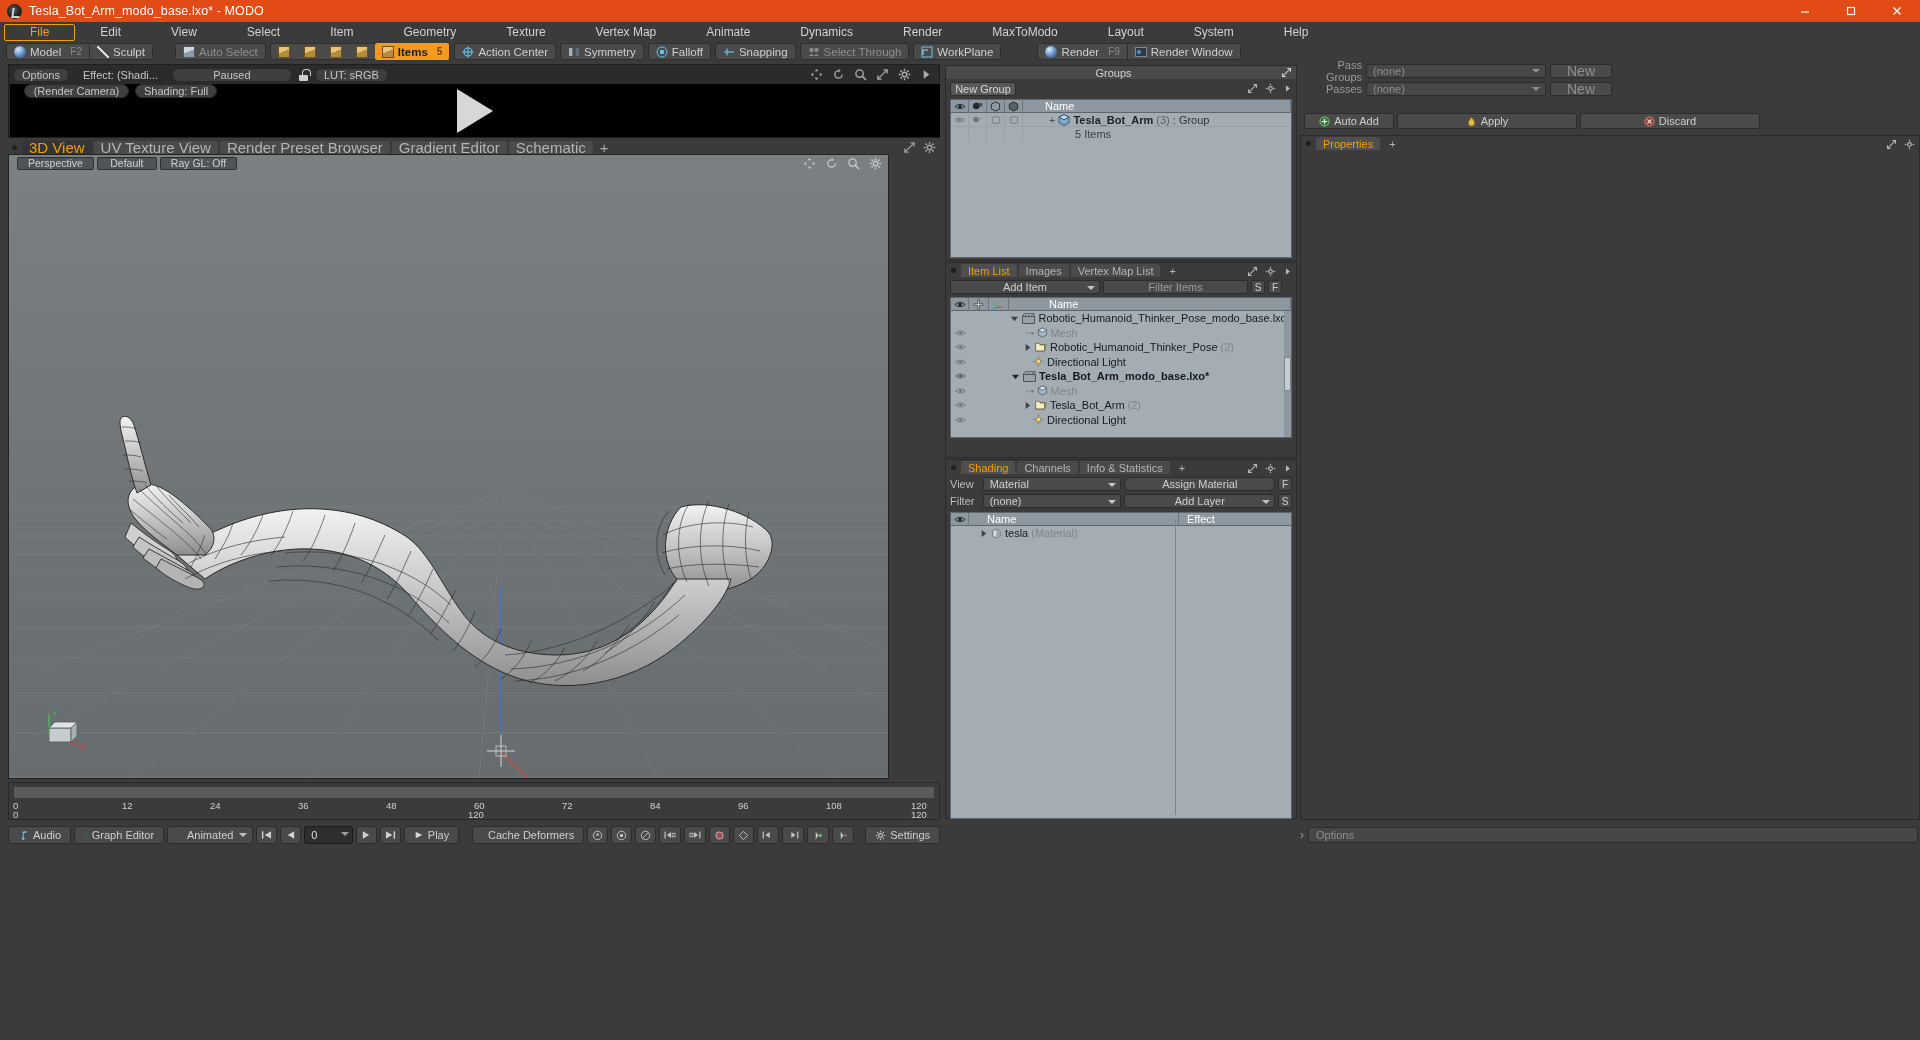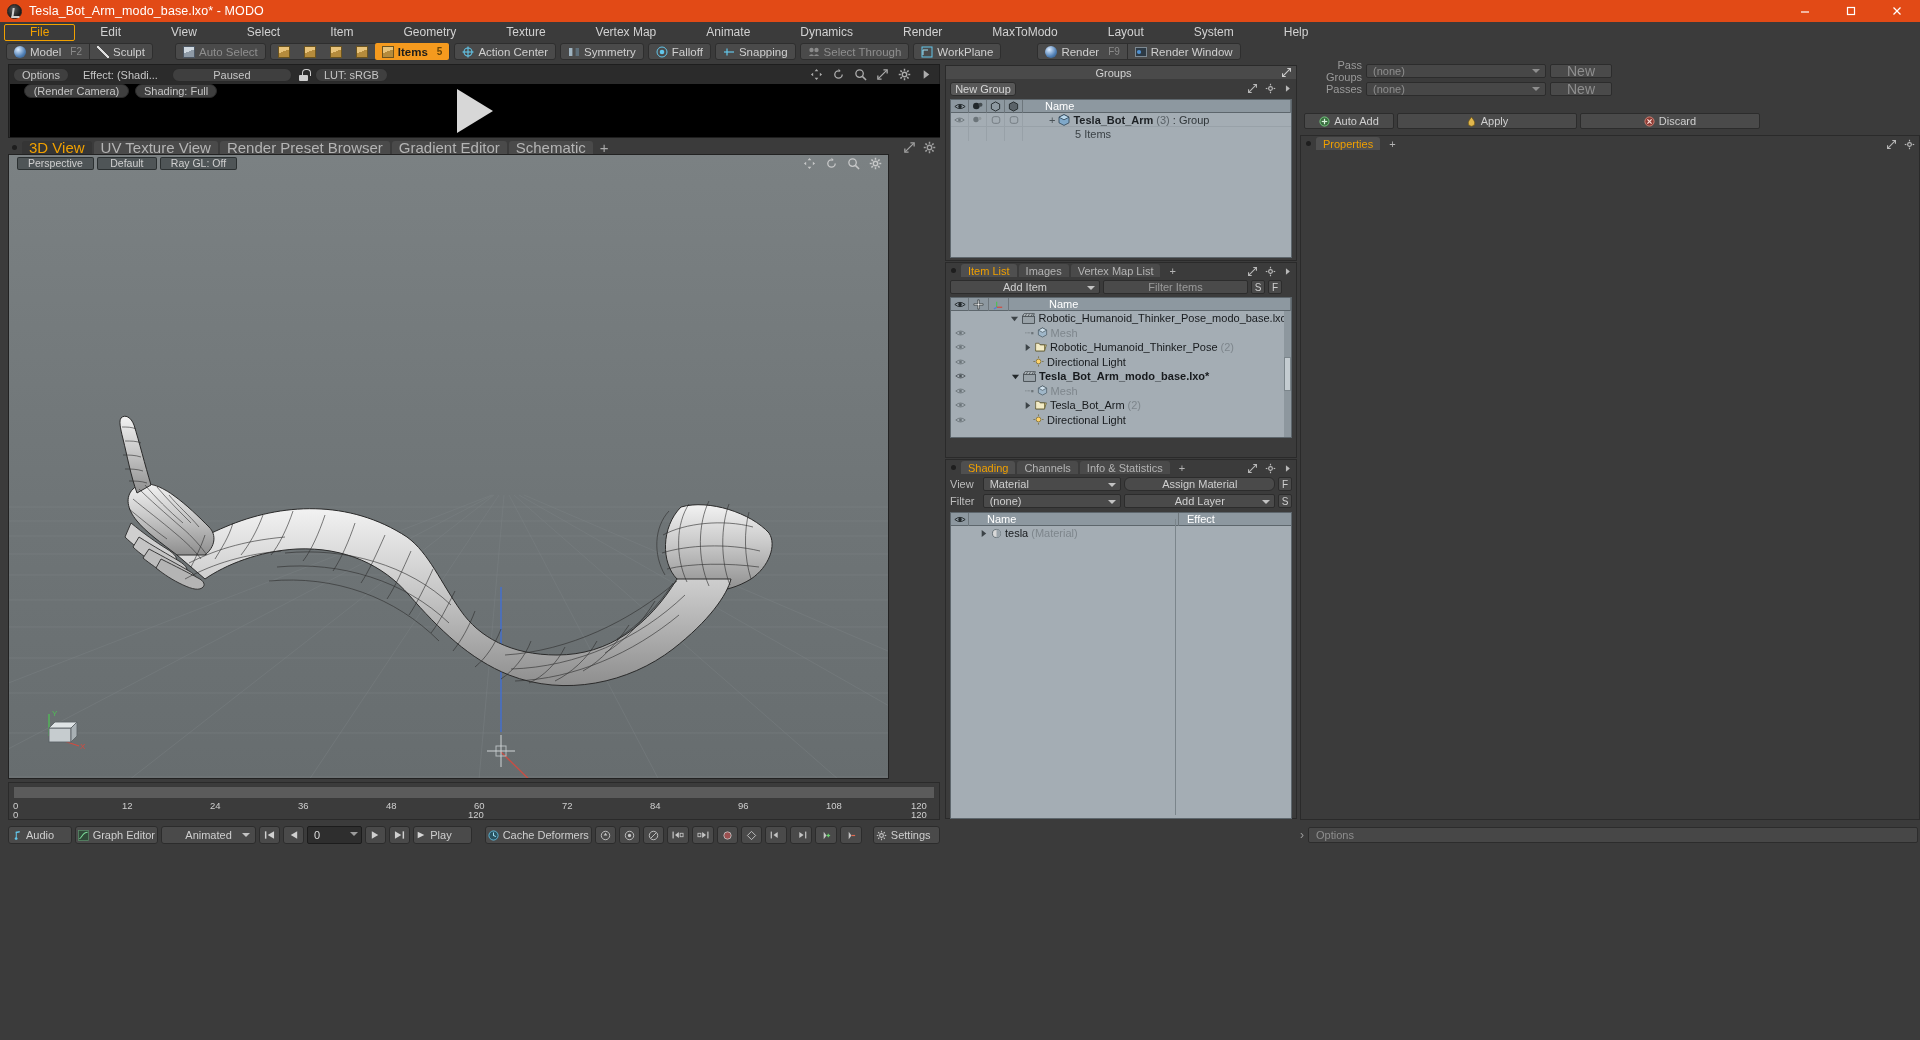--- a/index.html
+++ b/index.html
@@ -166,21 +166,21 @@
   .tl-range { position:absolute; left:4px; bottom:1px; right:4px; height:9px; }
   .tl-range span { position:absolute; font-size:9.5px; color:#cfcfcf; }
 
   
   .bottombar {
     position:absolute; left:8px; top:824px; width:932px; height:22px;
     display:flex; align-items:center; gap:3px;
   }
   .bb {
     height:18px; background:#4a4a4a; border:1px solid #2c2c2c; border-radius:3px;
-    display:flex; align-items:center; padding:0 2px; gap:4px;
+    display:flex; align-items:center; padding:0 9px; gap:4px;
     font-size:11px; color:#cfcfcf; white-space:nowrap;
   }
   .bb.icononly { padding:0 4px; }
   .framefield {
     height:18px; width:62px; background:#2e2e2e; border:1px solid #1c1c1c; border-radius:2px;
     display:flex; align-items:center; padding-left:6px; font-size:11px; color:#ddd;
     position:relative;
   }
   .framefield .caret { position:absolute; right:3px; top:4px; }
 

